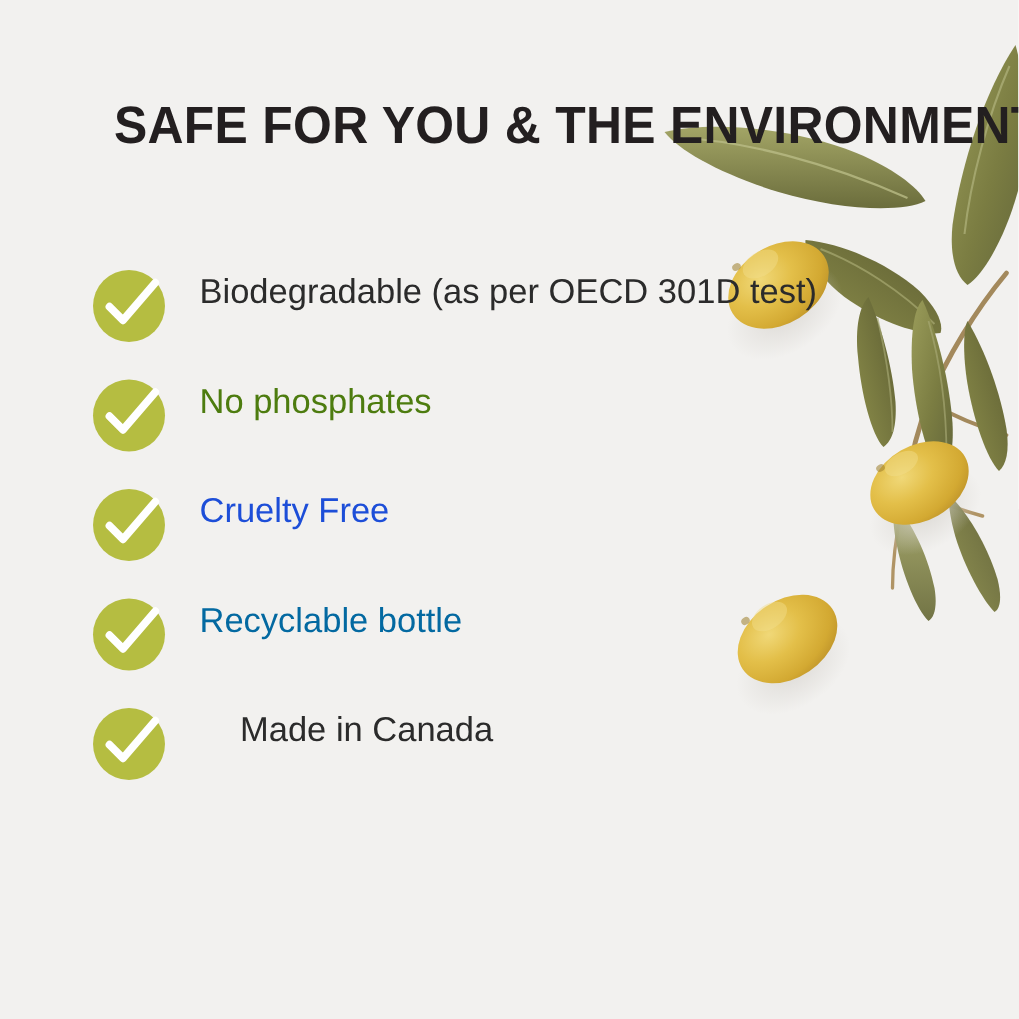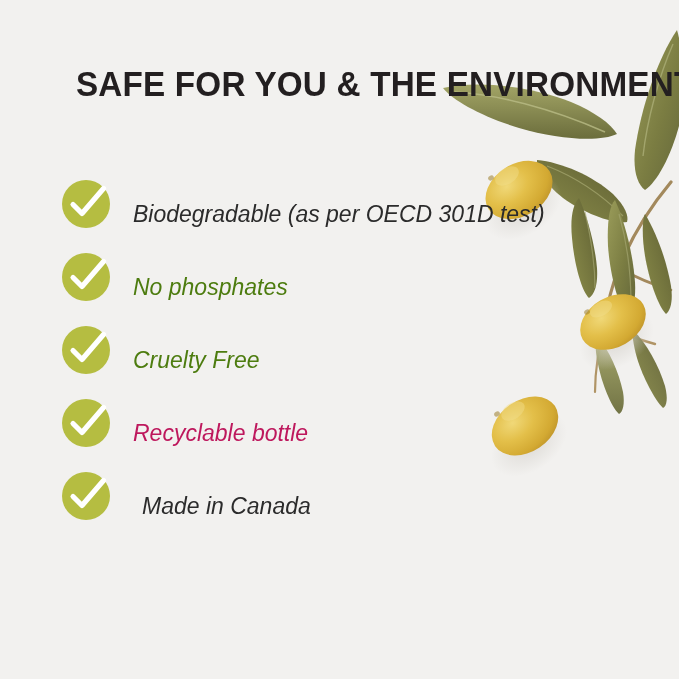--- a/index.html
+++ b/index.html
@@ -54,27 +54,27 @@
     position: absolute;
     left: 62px;
     top: 180px;
     margin: 0;
     padding: 0;
     list-style: none;
     width: 600px;
   }
   .benefit-row {
     display: flex;
-    align-items: flex-end;
+    align-items: flex-start;
     height: 48px;
     margin-bottom: 25px;
-    font-style: italic;
   }
   .benefit-row:last-child {
     margin-bottom: 0;
+    gap: 18px;
   }
   .check-badge {
     flex: 0 0 auto;
     width: 48px;
     height: 48px;
     border-radius: 50%;
     background: #b5bd41;
     position: relative;
   }
   .check-badge svg {
@@ -218,30 +218,30 @@
       </span>
       <span class="benefit-label" style="color: #4d7c0f;">No phosphates</span>
     </li>
 
     <li class="benefit-row">
       <span class="check-badge" style="background: rgb(181, 189, 65);">
         <svg viewBox="0 0 48 48" xmlns="http://www.w3.org/2000/svg" aria-hidden="true">
           <path d="M11 24.5 L20 33.5 L41.5 8.5" fill="none" stroke="#ffffff" stroke-width="5.2" stroke-linecap="round" stroke-linejoin="round"></path>
         </svg>
       </span>
-      <span class="benefit-label" style="color: #4d7c0f;">Cruelty Free</span>
-    </li>
-
-    <li class="benefit-row">
-      <span class="check-badge" style="background: rgb(181, 189, 65);">
-        <svg viewBox="0 0 48 48" xmlns="http://www.w3.org/2000/svg" aria-hidden="true">
-          <path d="M11 24.5 L20 33.5 L41.5 8.5" fill="none" stroke="#ffffff" stroke-width="5.2" stroke-linecap="round" stroke-linejoin="round"></path>
-        </svg>
-      </span>
-      <span class="benefit-label" style="color: #be185d;">Recyclable bottle</span>
+      <span class="benefit-label" style="color: #1d4ed8;">Cruelty Free</span>
+    </li>
+
+    <li class="benefit-row">
+      <span class="check-badge" style="background: rgb(181, 189, 65);">
+        <svg viewBox="0 0 48 48" xmlns="http://www.w3.org/2000/svg" aria-hidden="true">
+          <path d="M11 24.5 L20 33.5 L41.5 8.5" fill="none" stroke="#ffffff" stroke-width="5.2" stroke-linecap="round" stroke-linejoin="round"></path>
+        </svg>
+      </span>
+      <span class="benefit-label" style="color: #0369a1;">Recyclable bottle</span>
     </li>
 
     <li class="benefit-row indented">
       <span class="check-badge" style="background: rgb(181, 189, 65);">
         <svg viewBox="0 0 48 48" xmlns="http://www.w3.org/2000/svg" aria-hidden="true">
           <path d="M11 24.5 L20 33.5 L41.5 8.5" fill="none" stroke="#ffffff" stroke-width="5.2" stroke-linecap="round" stroke-linejoin="round"></path>
         </svg>
       </span>
       <span class="benefit-label" style="color: rgb(43, 43, 43);">Made in Canada</span>
     </li>

